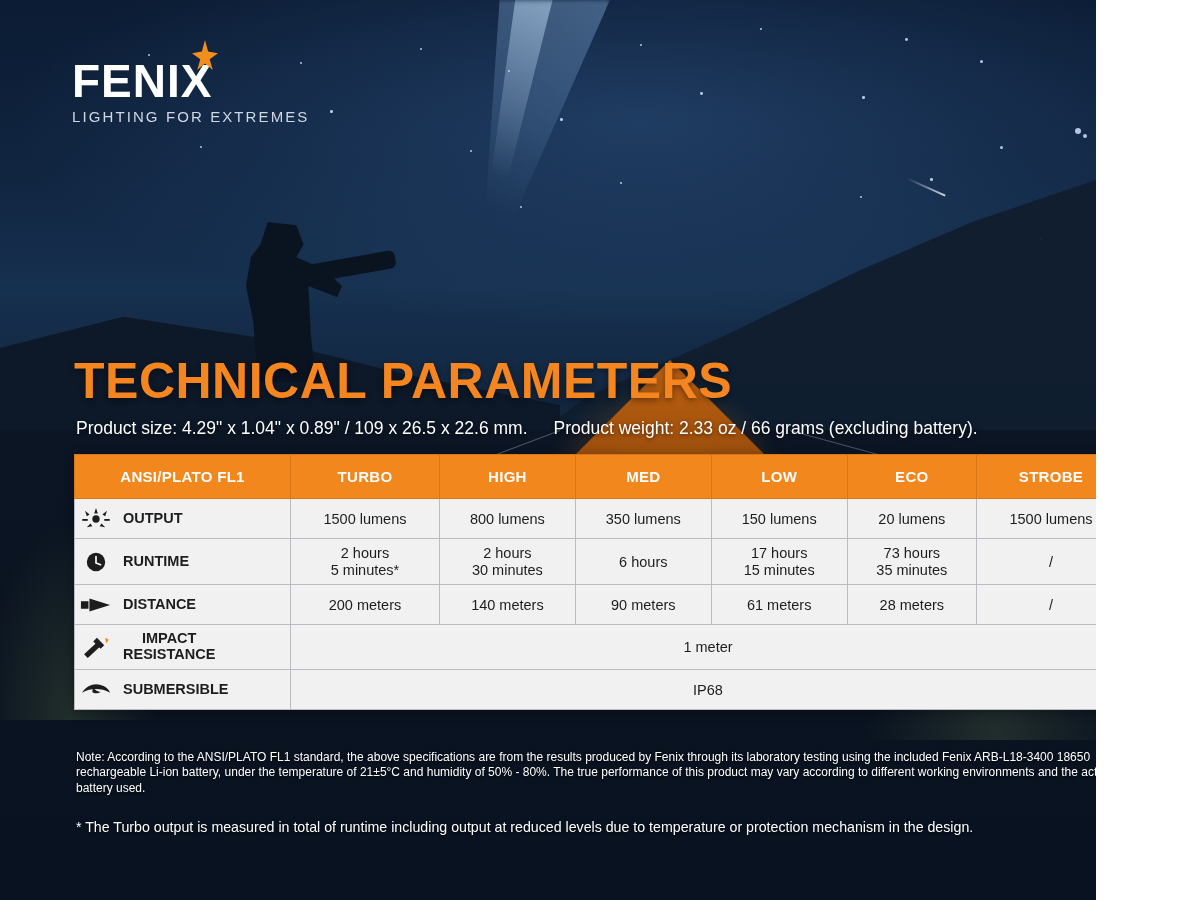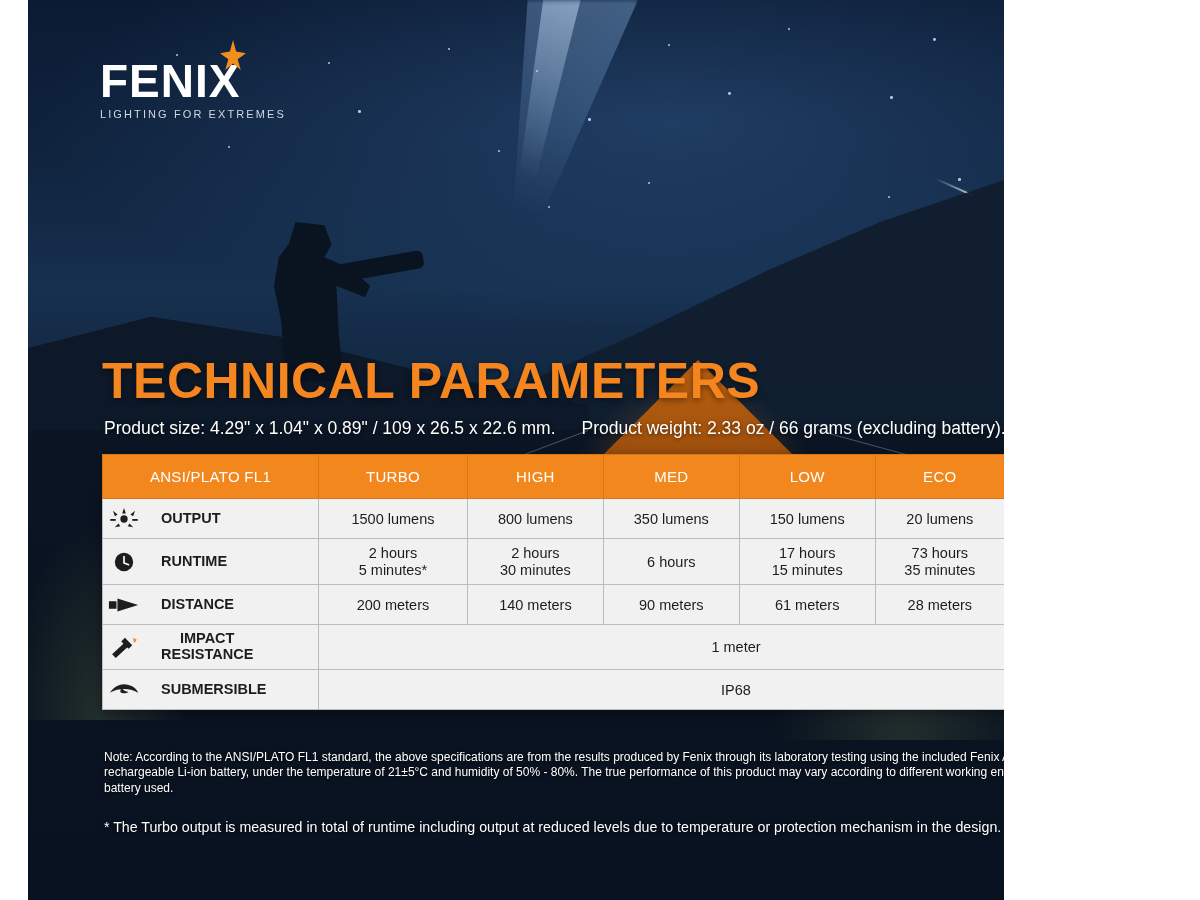--- a/index.html
+++ b/index.html
@@ -3,32 +3,31 @@
 <meta charset="utf-8">
 <style>
   * { box-sizing: border-box; margin: 0; padding: 0; }
   html, body {
     width: 1200px; height: 900px;
     font-family: "Liberation Sans", sans-serif;
     overflow: hidden;
   }
   #page {
     position: relative;
-    width: 976px; height: 900px;
+    width: 1096px; height: 900px;
     background: linear-gradient(180deg,
         #0b1b33 0%,
         #10243f 18%,
         #16304f 32%,
         #12263f 45%,
         #0c1a2c 58%,
         #0a1626 70%,
         #0c1829 85%,
         #0a1422 100%);
     overflow: hidden;
-    margin-left: 28px;
   }
 
   
   .sky-glow {
     position: absolute; left: 0; top: 0; width: 1200px; height: 420px;
     background: radial-gradient(ellipse 900px 300px at 640px 120px, rgba(62,110,170,0.35), rgba(10,26,48,0) 70%);
   }
   .star {
     position: absolute; background: #cfe3ff; border-radius: 50%;
     opacity: 0.85;
@@ -95,21 +94,21 @@
 
   
   .logo {
     position: absolute; left: 72px; top: 58px; z-index: 5;
   }
   .logo-word {
     font-size: 46px; font-weight: bold; color: #ffffff; letter-spacing: 1px;
     line-height: 46px; font-family: "Liberation Sans", sans-serif;
   }
   .logo-tag {
-    font-size: 11px; color: #cfd8e3; letter-spacing: 2.1px; margin-top: 4px;
+    font-size: 15px; color: #cfd8e3; letter-spacing: 2.1px; margin-top: 4px;
   }
   .logo-star {
     position: absolute; left: 120px; top: -18px; width: 26px; height: 30px;
     background: #f28e1c;
     clip-path: polygon(50% 0%, 62% 38%, 100% 44%, 68% 64%, 80% 100%, 50% 78%, 20% 100%, 32% 64%, 0% 44%, 38% 38%);
   }
 
   
   .content { position: absolute; left: 0; top: 0; width: 1200px; height: 900px; z-index: 6; padding-left: 8px; }
   .title {
@@ -128,31 +127,31 @@
     width: 1052px; border-collapse: collapse;
     background: rgba(236,236,236,0.93);
     box-shadow: 0 2px 10px rgba(0,0,0,0.35);
   }
   table.specs th, table.specs td {
     border: 1px solid #b9bcc0;
     font-size: 14.5px; color: #1d1d1d; text-align: center;
     padding: 6px 4px;
   }
   table.specs thead th {
-    background: #f2871e; color: #ffffff; font-weight: normal;
+    background: #f2871e; color: #ffffff; font-weight: bold;
     font-size: 15px; height: 44px; border-color: #d8761a;
     letter-spacing: 0.3px;
   }
   table.specs tbody tr { height: 40px; }
   table.specs tbody td { background: rgba(242,242,242,0.93); }
   td.rowhead {
     text-align: left; padding-left: 10px; font-weight: bold; font-size: 14.5px;
     width: 216px; white-space: nowrap;
   }
-  .rowhead-inner { display: flex; align-items: center; gap: 20px; }
+  .rowhead-inner { display: flex; align-items: center; gap: 10px; }
   .rh-icon { width: 34px; height: 24px; flex: 0 0 34px; display: flex; align-items: center; justify-content: center; }
   .rh-label { line-height: 1.1; }
   .two-line { line-height: 1.15; }
   .span-cell { font-size: 14.5px; }
 
   .note {
     position: absolute; left: 76px; top: 750px; width: 1056px;
     color: #ffffff; font-size: 12px; line-height: 1.28;
     text-shadow: 0 1px 3px rgba(0,0,0,0.7);
   }

